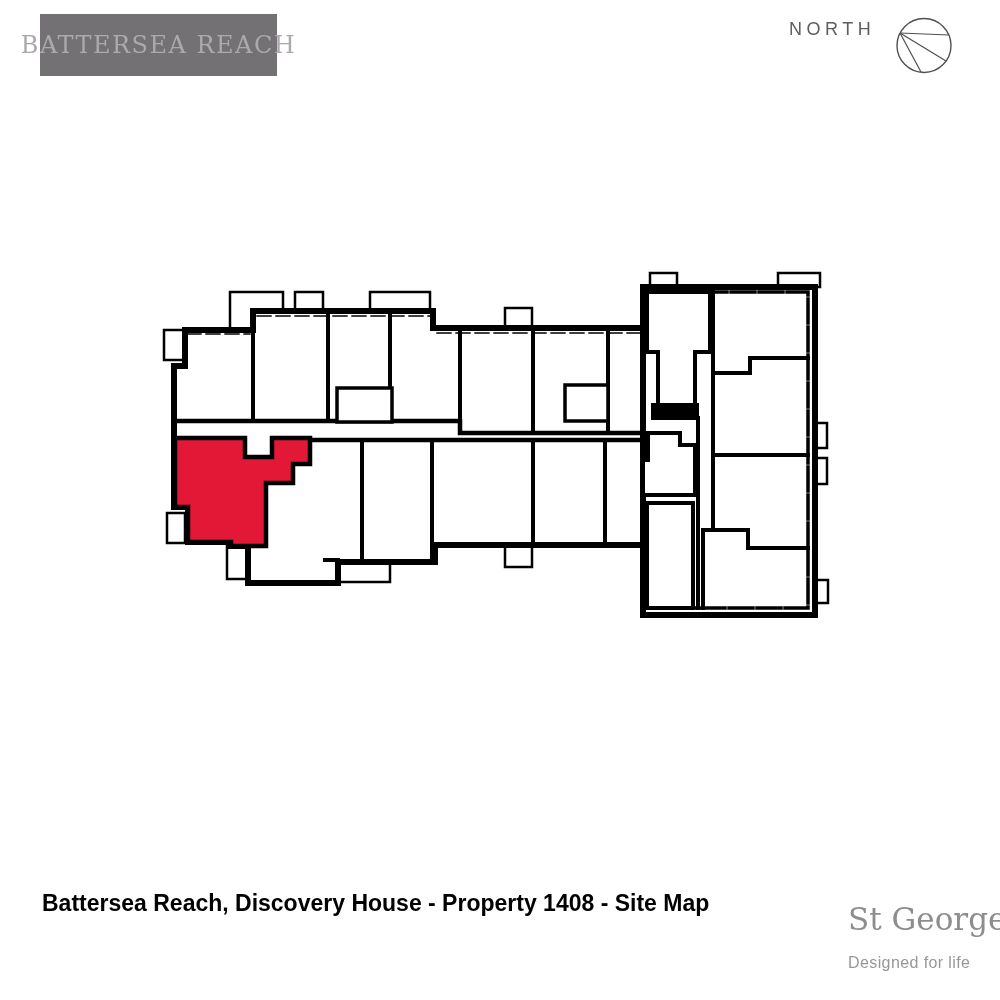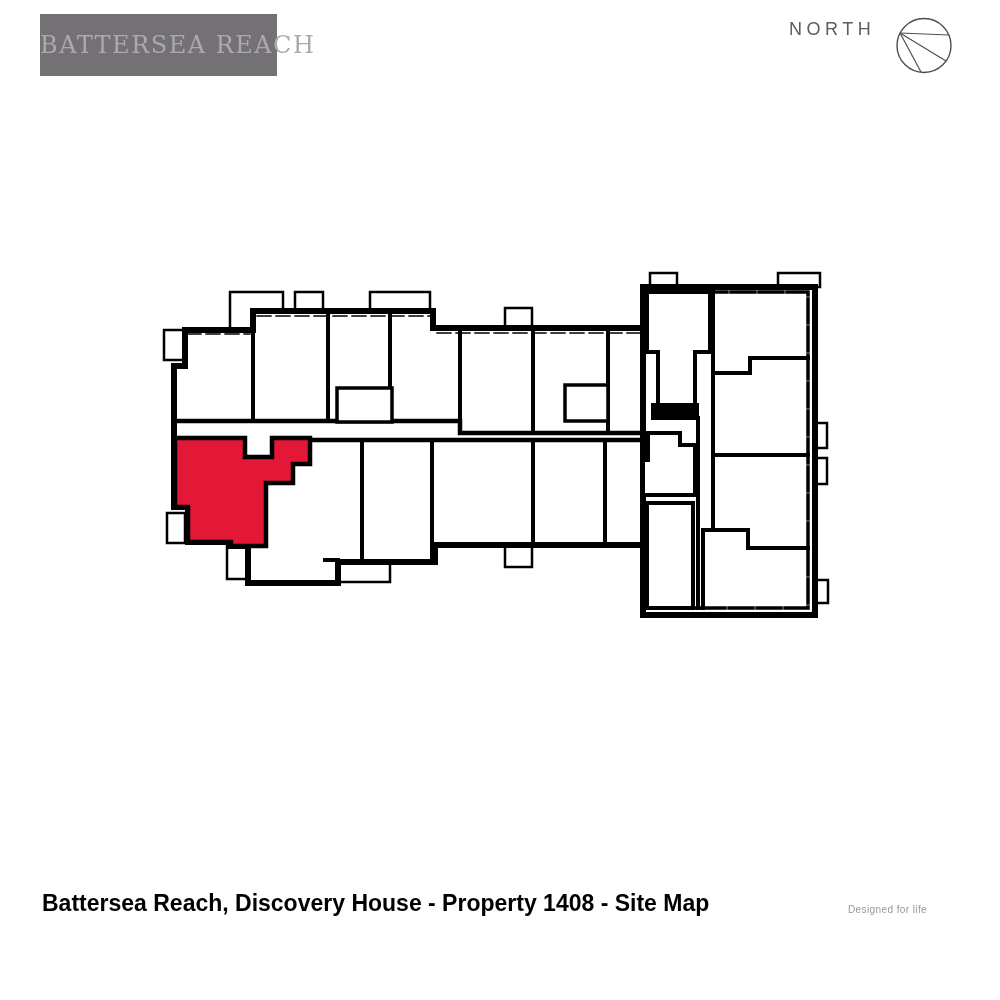--- a/index.html
+++ b/index.html
@@ -3,21 +3,21 @@
 <meta charset="utf-8">
 <style>
   html,body{margin:0;padding:0;}
   body{
     width:1000px;height:1000px;position:relative;background:#ffffff;
     font-family:"Liberation Sans", sans-serif;overflow:hidden;
   }
   
   .logo-box{
     position:absolute;left:40px;top:14px;width:237px;height:62px;
-    background:#747174;display:flex;align-items:center;justify-content:flex-start;
+    background:#747174;display:flex;align-items:center;justify-content:center;
   }
   .logo-box span{
     font-family:"DejaVu Serif","Liberation Serif",serif;
     font-size:24px;color:#ABA9AC;letter-spacing:1.5px;white-space:nowrap;
   }
   
   .north-label{
     position:absolute;left:789px;top:19px;
     font-size:18px;color:#5d5d5d;letter-spacing:4.5px;
   }
@@ -29,21 +29,21 @@
     position:absolute;left:42px;top:890px;
     font-size:23px;font-weight:bold;color:#000000;white-space:nowrap;
   }
   
   .developer{position:absolute;left:848px;top:903px;width:130px;}
   .developer-name{
     font-family:"DejaVu Serif","Liberation Serif",serif;
     font-size:31px;color:#8E8C8F;line-height:1.05;white-space:nowrap;
   }
   .developer-tagline{
-    font-size:10px;color:#98969A;letter-spacing:0.4px;margin-top:1px;white-space:nowrap;
+    font-size:16px;color:#98969A;letter-spacing:0.4px;margin-top:18px;white-space:nowrap;
   }
 </style>
 </head>
 <body>
 
 <div class="logo-box">
   <span>BATTERSEA REACH</span>
 </div>
 
 <div class="north-label">NORTH</div>
@@ -126,14 +126,15 @@
       <path d="M437,333 L640,333"></path>
     </g>
 
     <path fill="#E31837" stroke-width="4.5" d="M175,438 L245,438 L245,457 L272,457 L272,438 L310,438 L310,464 L293,464 L293,483 L266,483 L266,546 L231,546 L231,542 L188,542 L188,507 L175,507 Z"></path>
   </g>
 </svg>
 
 <div class="caption">Battersea Reach, Discovery House - Property 1408 - Site Map</div>
 
 <div class="developer">
+  <div class="developer-name">St George</div>
   <div class="developer-tagline">Designed for life</div>
 </div>
 
 </body></html>

